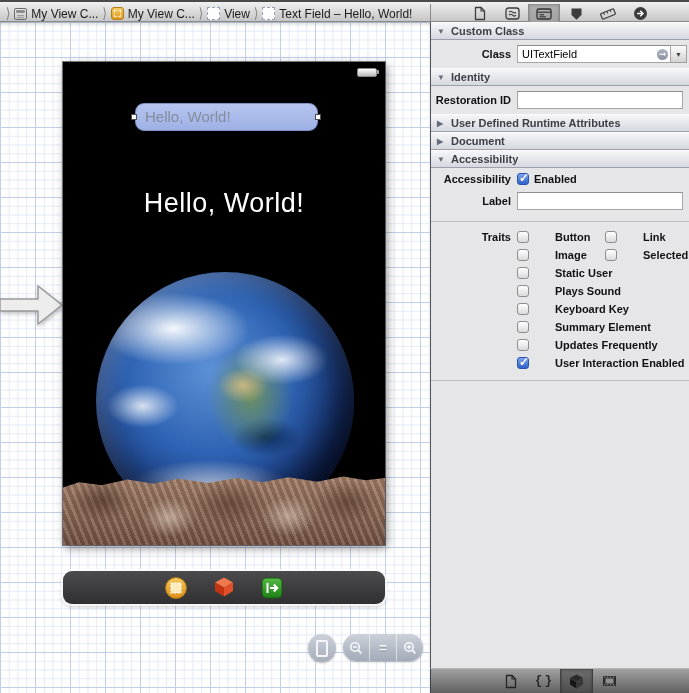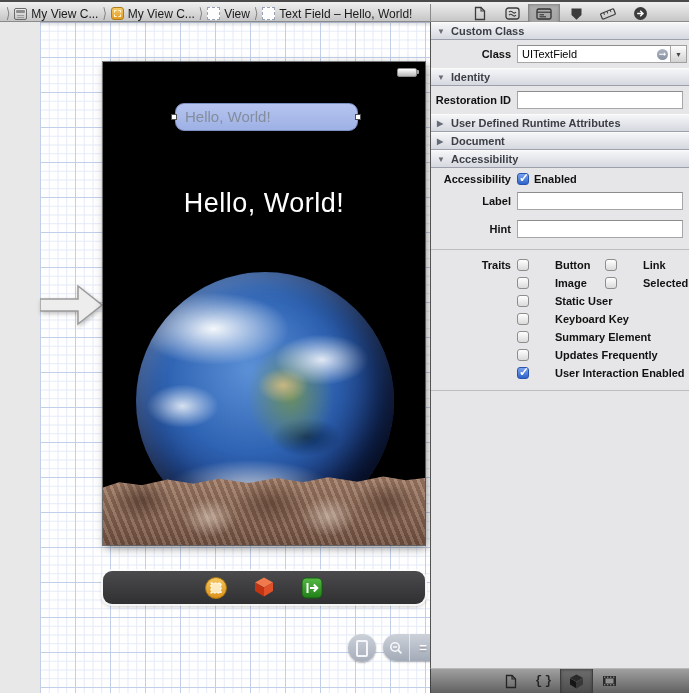--- a/index.html
+++ b/index.html
@@ -37,21 +37,21 @@
                        box-shadow:inset 0 1px 3px rgba(0,0,0,.25); }
 
   
   .canvas { position:absolute; left:0; top:22px; width:430px; height:671px;
             background-color:#ffffff;
             background-image:
               linear-gradient(#c2cfe9 1px, transparent 1px),
               linear-gradient(90deg, #c2cfe9 1px, transparent 1px),
               linear-gradient(#e4eaf7 1px, transparent 1px),
               linear-gradient(90deg, #e4eaf7 1px, transparent 1px);
-            background-size:35px 35px, 35px 35px, 8.75px 8.75px, 8.75px 8.75px;margin-left:40px; }
+            background-size:35px 35px, 35px 35px, 8.75px 8.75px, 8.75px 8.75px; }
   .canvas::before { content:""; position:absolute; left:0; top:0; right:0; height:5px;
                     background:linear-gradient(rgba(0,0,0,.14),rgba(0,0,0,0)); }
 
   .scene-arrow { position:absolute; left:0; top:261px; width:64px; height:44px;
                  filter:drop-shadow(1px 2px 2px rgba(0,0,0,.25)); }
 
   .phone { position:absolute; left:63px; top:40px; width:322px; height:483px; background:#000;
            box-shadow:0 0 0 1px rgba(55,55,55,.65), 2px 3px 9px rgba(0,0,0,.45); overflow:hidden; }
   .battery { position:absolute; top:6px; right:8px; width:20px; height:9px;
              background:linear-gradient(#ffffff,#b9b9b9); border:1px solid #8a8a8a; border-radius:2px; }
@@ -340,24 +340,20 @@
     </div>
     <div class="prow" style="padding-bottom:2px;">
       <span class="plabel">Accessibility</span>
       <span class="cb checked"></span>
       <span class="cb-label">Enabled</span>
     </div>
     <div class="prow">
       <span class="plabel">Label</span>
       <input class="tfield" value="" style="">
     </div>
-    <div class="prow">
-      <span class="plabel">Hint</span>
-      <input class="tfield" value="" style="">
-    </div>
 
     <div class="hsep"></div>
 
     <div class="traits-block">
       <div class="trow">
         <span class="plabel">Traits</span>
         <span class="tcell">
           <span class="cb"></span>
           <span class="cb-label">Button</span>
         </span>
@@ -375,20 +371,27 @@
         <span class="tcell wide">
           <span class="cb"></span>
           <span class="cb-label">Selected</span>
         </span>
       </div>
       <div class="trow">
         <span class="plabel"></span>
         <span class="tcell wide">
           <span class="cb"></span>
           <span class="cb-label">Static User</span>
+        </span>
+      </div>
+      <div class="trow">
+        <span class="plabel"></span>
+        <span class="tcell wide">
+          <span class="cb"></span>
+          <span class="cb-label">Plays Sound</span>
         </span>
       </div>
       <div class="trow">
         <span class="plabel"></span>
         <span class="tcell wide">
           <span class="cb"></span>
           <span class="cb-label">Keyboard Key</span>
         </span>
       </div>
       <div class="trow">

